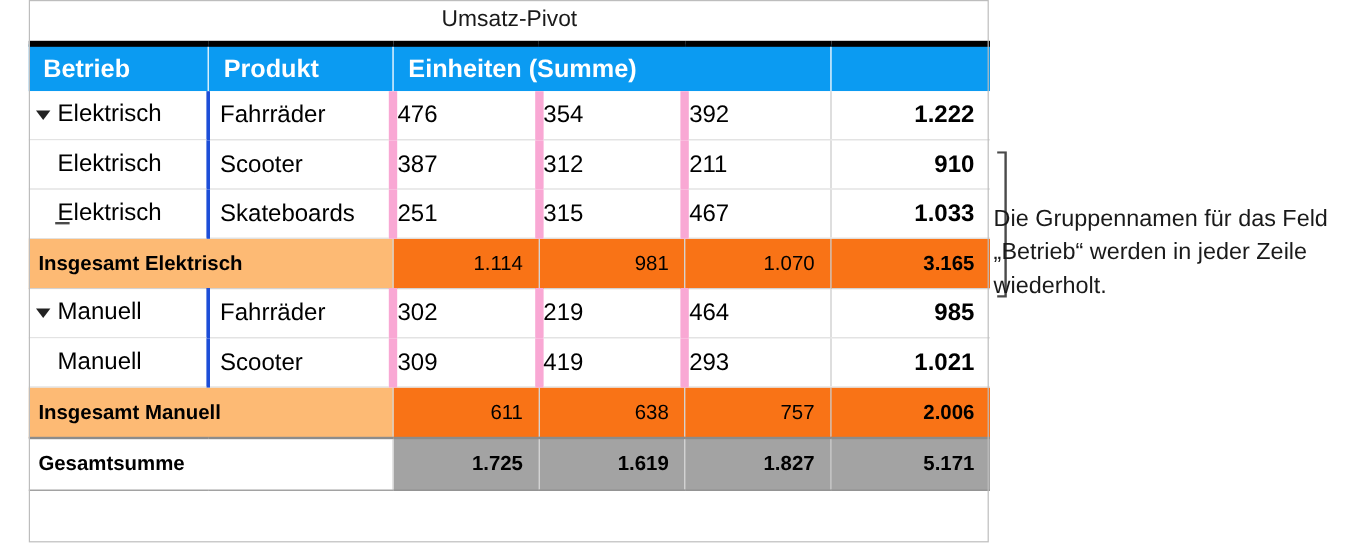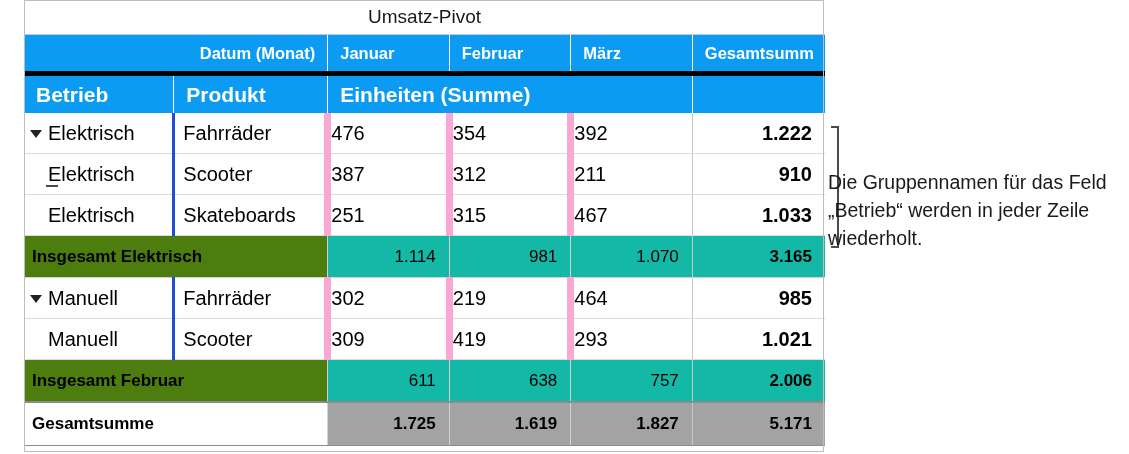--- a/index.html
+++ b/index.html
@@ -121,29 +121,29 @@
   }
   .disc-spacer {
     display: inline-block;
     width: 18px;
   }
   .betrieb-label { vertical-align: middle; }
 
   
   .sub-row td {
     height: 41px;
-    background: #14b8a6;
+    background: #f97316;
     border-bottom: 1px solid #d2d2d2;
     border-top: 1px solid #d2d2d2;
     font-size: 17px;
   }
   .sub-row td.s-label {
     font-weight: bold;
     padding-left: 8px;
-    background: #4d7c0f;
+    background: #fdba74;
   }
   .sub-row td.s-num {
     text-align: right;
     padding-right: 13px;
     border-left: 1px solid #d2d2d2;
   }
   .sub-row td.s-total {
     text-align: right;
     padding-right: 13px;
     font-weight: bold;
@@ -224,27 +224,20 @@
       <col class="col-month">
       <col class="col-month">
       <col class="col-total">
     </colgroup>
     <tbody>
 
       <tr class="title-row">
         <td colspan="6">Umsatz-Pivot</td>
       </tr>
 
-      <tr class="hdr-row">
-        <td colspan="2" class="hdr-right">Datum  (Monat)</td>
-        <td class="hdr-left">Januar</td>
-        <td class="hdr-left">Februar</td>
-        <td class="hdr-left">März</td>
-        <td class="hdr-left">Gesamtsumm</td>
-      </tr>
 
       <tr class="hdr-row2">
         <td class="hdr-left">Betrieb</td>
         <td class="hdr-left">Produkt</td>
         <td colspan="3" class="hdr-left">Einheiten  (Summe)</td>
         <td class="hdr-blank"></td>
       </tr>
 
       <tr class="data-row">
         <td class="c-betrieb">
@@ -303,21 +296,21 @@
           <span class="disc-spacer"></span><span class="betrieb-label">Manuell</span>
         </td>
         <td class="c-produkt">Scooter</td>
         <td class="c-num">309</td>
         <td class="c-num">419</td>
         <td class="c-num">293</td>
         <td class="c-total">1.021</td>
       </tr>
 
       <tr class="sub-row">
-        <td colspan="2" class="s-label">Insgesamt Februar</td>
+        <td colspan="2" class="s-label">Insgesamt Manuell</td>
         <td class="s-num">611</td>
         <td class="s-num">638</td>
         <td class="s-num">757</td>
         <td class="s-total">2.006</td>
       </tr>
 
       <tr class="grand-row">
         <td colspan="2" class="g-label">Gesamtsumme</td>
         <td class="g-num">1.725</td>
         <td class="g-num">1.619</td>

